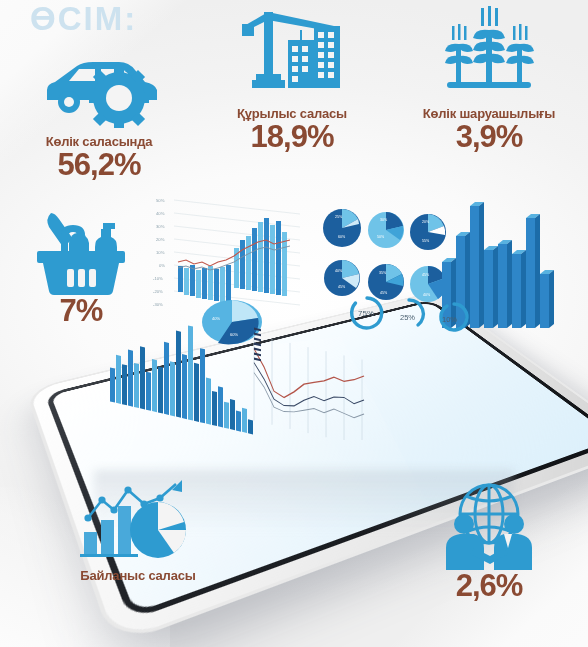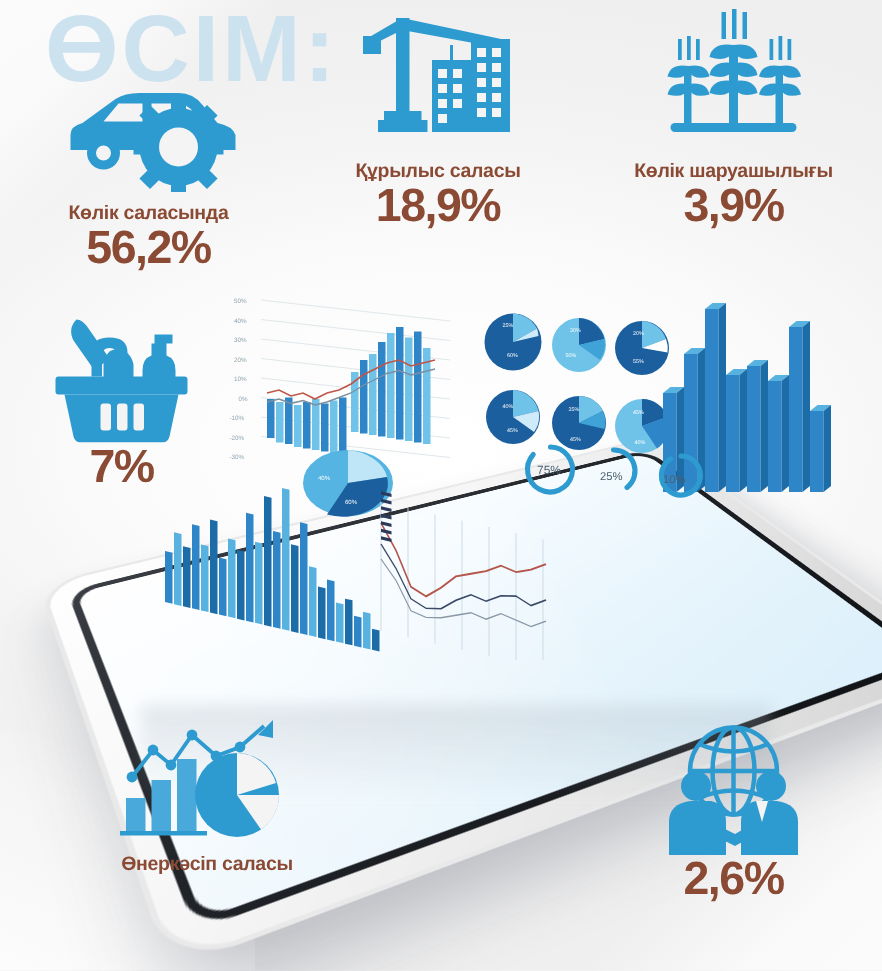--- a/index.html
+++ b/index.html
@@ -21,21 +21,21 @@
     transform:rotate(-12deg);}
   .sheen-br{position:absolute;right:-140px;bottom:-150px;width:360px;height:320px;
     background:linear-gradient(330deg,#ffffff 0%,#fafafa 55%,rgba(255,255,255,0) 72%);
     transform:rotate(-12deg);}
   .sheen-bl{position:absolute;left:-30px;bottom:-10px;width:200px;height:170px;
     background:linear-gradient(25deg,rgba(255,255,255,.9) 0%,rgba(250,250,250,.5) 60%,rgba(255,255,255,0) 75%);}
 
   
   .headline{
     position:absolute;left:30px;top:2px;
-    font-size:63px;font-weight:bold;letter-spacing:2px;
+    font-size:33px;font-weight:bold;letter-spacing:2px;
     color:#cde2ef;line-height:1;
     font-family:"Liberation Sans",sans-serif;
     user-select:none;
   }
 
   
   .stat{position:absolute;text-align:center;}
   .stat .ico{display:block;margin:0 auto;}
   .stat .lbl{
     display:block;color:#8a4a33;font-weight:bold;
@@ -468,21 +468,21 @@
       </g>
       <rect x="4" y="76" width="58" height="3" fill="#2e9bd0"></rect>
       <g>
         <circle cx="82" cy="52" r="28" fill="#2e9bd0"></circle>
         <path d="M82 52 L82 24 A28 28 0 0 1 108 44 Z" fill="#f4f4f4"></path>
         <path d="M82 52 L110 52 A28 28 0 0 1 98 75 Z" fill="#f4f4f4"></path>
         <circle cx="82" cy="52" r="20" fill="none" stroke="#f4f4f4" stroke-width="0"></circle>
       </g>
       <path d="M82 52 L108 44 A28 28 0 0 0 82 24 Z" fill="#2e9bd0" opacity="0"></path>
     </svg>
-    <span class="lbl">Өнеркәсіп саласы</span>
+    <span class="lbl">Байланыс саласы</span>
   </div>
 
   <div class="stat s-comm">
     <svg class="ico" width="110" height="92" viewBox="0 0 110 92">
       <g fill="none" stroke="#2e9bd0" stroke-width="3">
         <circle cx="55" cy="36" r="29"></circle>
         <line x1="26" y1="36" x2="84" y2="36"></line>
         <line x1="55" y1="7" x2="55" y2="65"></line>
         <ellipse cx="55" cy="36" rx="14" ry="29"></ellipse>
         <path d="M32 18 Q55 28 78 18"></path>

